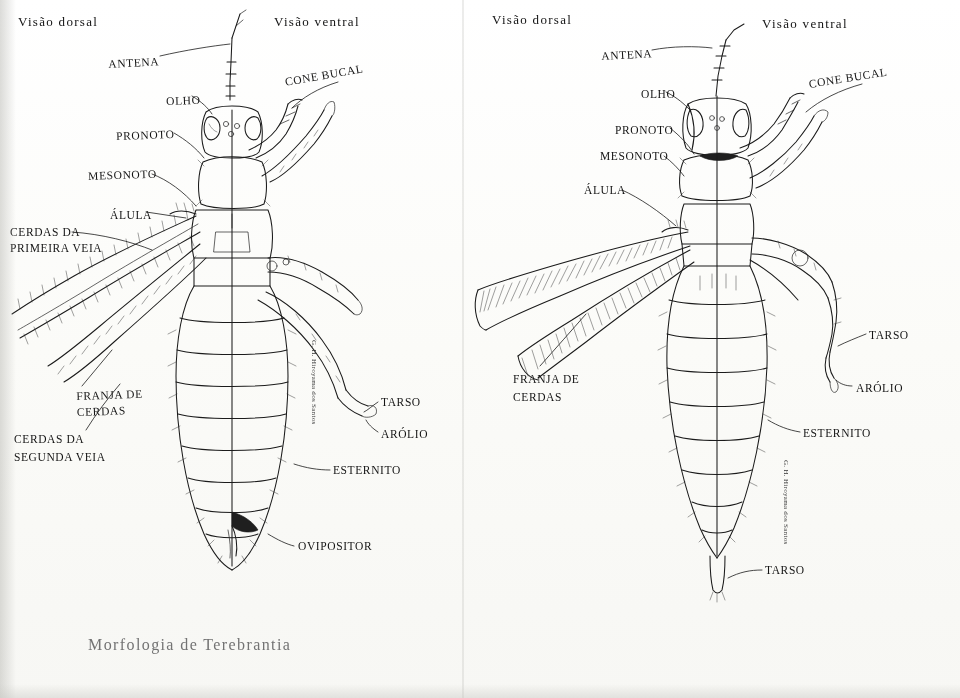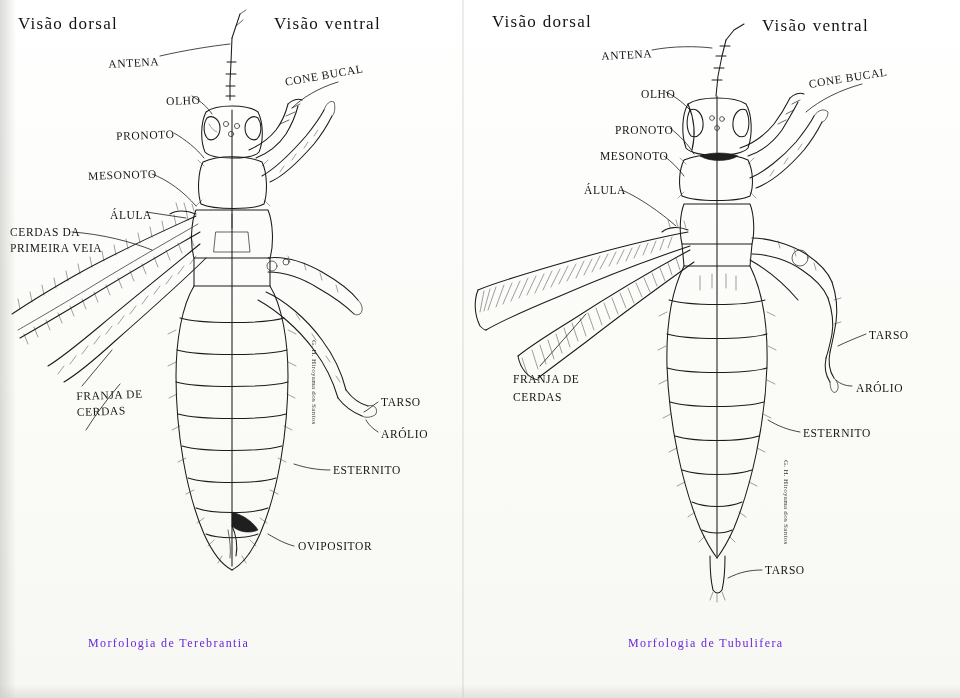--- a/index.html
+++ b/index.html
@@ -45,30 +45,30 @@
     font-family: "Liberation Serif", serif;
     font-size: 11.5px;
     letter-spacing: 0.6px;
     color: #151515;
     white-space: pre;
     line-height: 1.15;
     transform-origin: left top;
   }
   .title {
     position: absolute;
-    font-size: 17px;
+    font-size: 13px;
     letter-spacing: 1.3px;
     color: #131313;
     white-space: pre;
   }
   .caption {
     position: absolute;
-    font-size: 12px;
+    font-size: 16px;
     letter-spacing: 1.4px;
-    color: #6d28d9;
+    color: #737373;
     white-space: pre;
   }
   .signature {
     position: absolute;
     font-size: 7px;
     letter-spacing: 0.3px;
     color: #333;
     white-space: pre;
   }
   svg.art {
@@ -404,20 +404,22 @@
   <div class="label" style="left:108px; top:58px; transform:rotate(-3deg);">ANTENA</div>
   <div class="label" style="left:166px; top:95px; transform:rotate(-2deg);">OLHO</div>
   <div class="label" style="left:284px; top:76px; transform:rotate(-10deg);">CONE BUCAL</div>
   <div class="label" style="left:116px; top:130px; transform:rotate(-2deg);">PRONOTO</div>
   <div class="label" style="left:88px; top:170px; transform:rotate(-2deg);">MESONOTO</div>
   <div class="label" style="left:110px; top:209px;">ÁLULA</div>
   <div class="label" style="left:10px; top:224px; line-height:16px;">CERDAS DA
 PRIMEIRA VEIA</div>
   <div class="label" style="left:76px; top:388px; line-height:16px; transform:rotate(-2deg);">FRANJA DE
 CERDAS</div>
+  <div class="label" style="left:14px; top:430px; line-height:18px;">CERDAS DA
+SEGUNDA VEIA</div>
   <div class="label" style="left:381px; top:396px;">TARSO</div>
   <div class="label" style="left:381px; top:428px;">ARÓLIO</div>
   <div class="label" style="left:333px; top:464px;">ESTERNITO</div>
   <div class="label" style="left:298px; top:540px;text-align:center;">OVIPOSITOR</div>
   <div class="signature" style="left:318px; top:340px; transform:rotate(90deg); transform-origin:left top;">G. H. Hiroyama dos Santos</div>
 
   <div class="label" style="left:601px; top:50px; transform:rotate(-3deg);">ANTENA</div>
   <div class="label" style="left:641px; top:88px;">OLHO</div>
   <div class="label" style="left:808px; top:78px; transform:rotate(-9deg);">CONE BUCAL</div>
   <div class="label" style="left:615px; top:124px;">PRONOTO</div>
@@ -425,18 +427,17 @@
   <div class="label" style="left:584px; top:184px;">ÁLULA</div>
   <div class="label" style="left:513px; top:370px; line-height:18px;">FRANJA DE
 CERDAS</div>
   <div class="label" style="left:869px; top:329px;">TARSO</div>
   <div class="label" style="left:856px; top:382px;">ARÓLIO</div>
   <div class="label" style="left:803px; top:427px;">ESTERNITO</div>
   <div class="label" style="left:765px; top:564px;">TARSO</div>
   <div class="signature" style="left:790px; top:460px; transform:rotate(90deg); transform-origin:left top;">G. H. Hiroyama dos Santos</div>
 
   <div class="caption" style="left:88px; top:636px;">Morfologia de Terebrantia</div>
-  <div class="caption" style="left:628px; top:636px;">Morfologia de Tubulifera</div>
 
   <div class="fold"></div>
   <div class="edge-shadow-left"></div>
   <div class="edge-shadow-bottom"></div>
 </div>
 
 </body></html>

